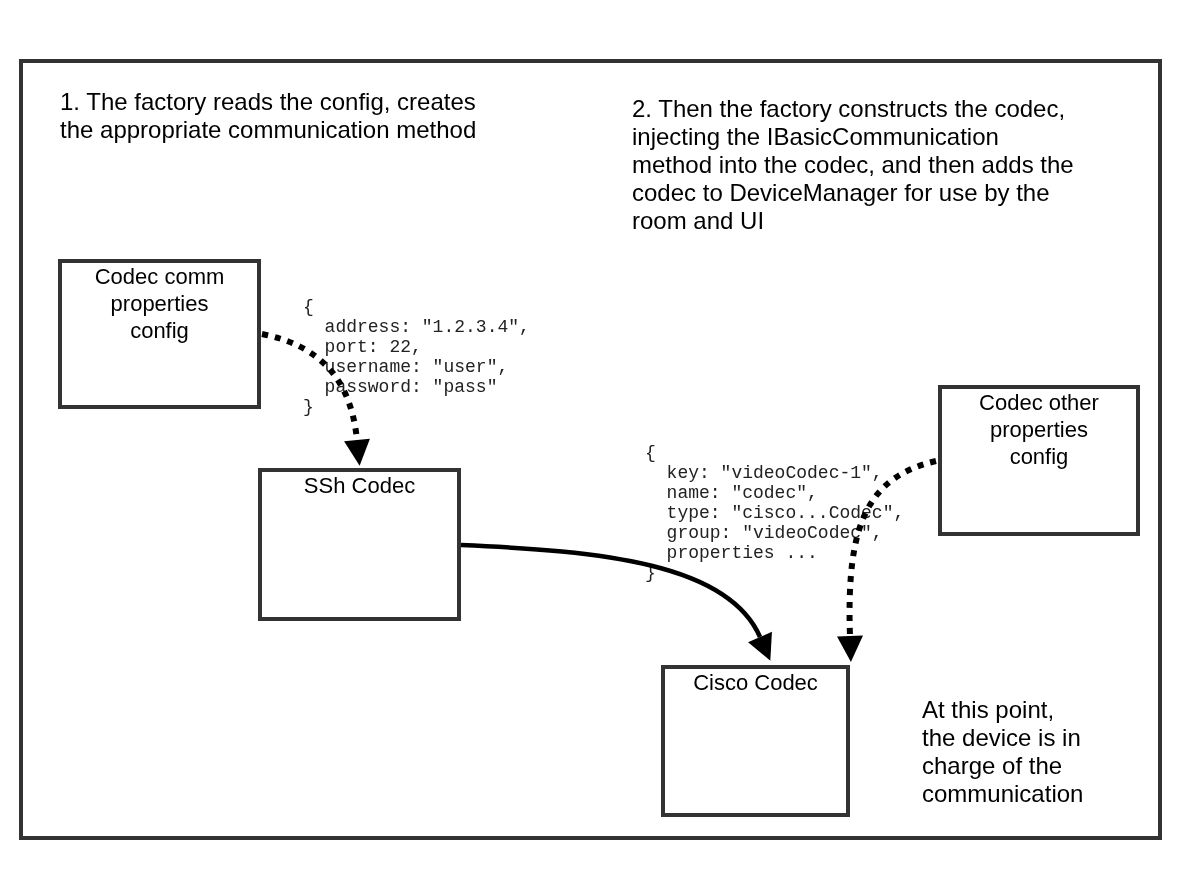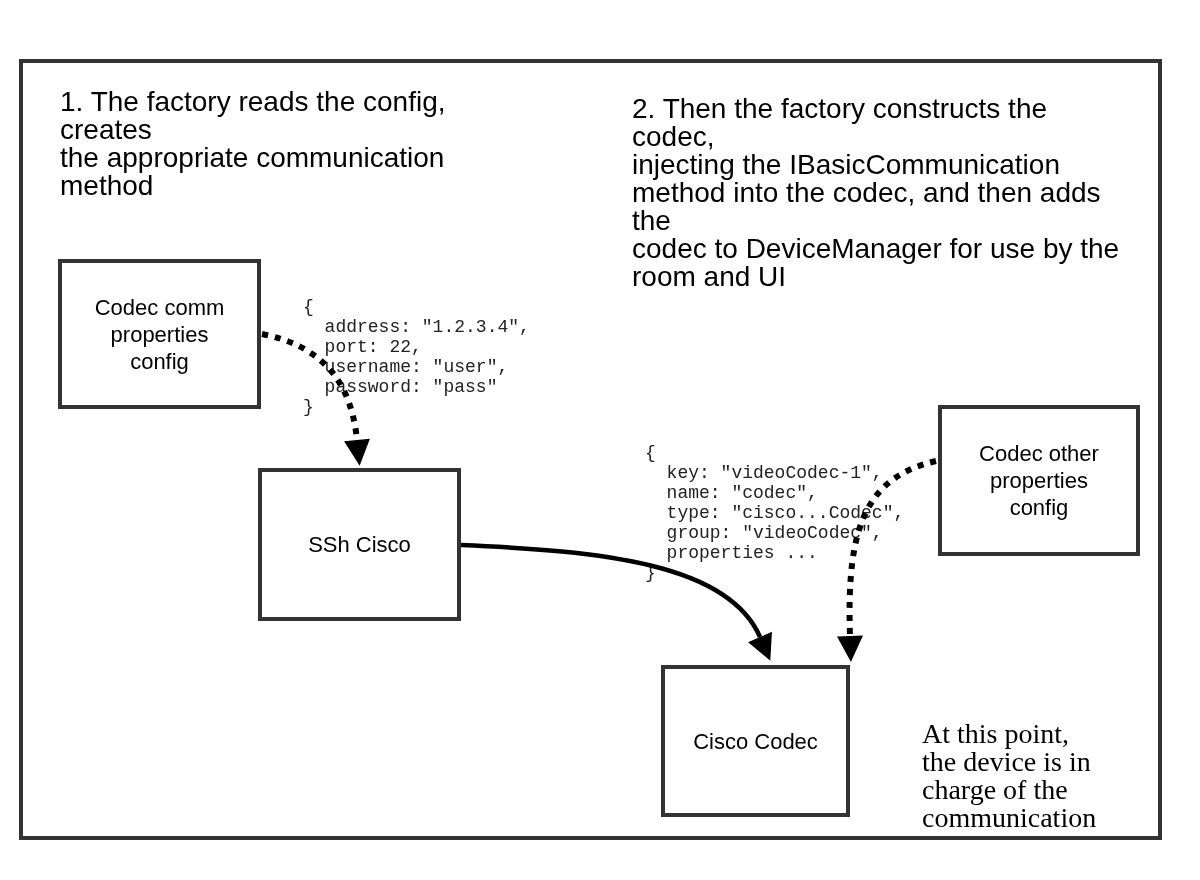--- a/index.html
+++ b/index.html
@@ -15,32 +15,31 @@
   .frame {
     position: absolute;
     left: 19px; top: 59px;
     width: 1143px; height: 781px;
     border: 4px solid #333333;
     box-sizing: border-box;
     background: transparent;
   }
   .note {
     position: absolute;
-    font-size: 28px;
+    font-size: 24px;
     line-height: 28px;
     white-space: pre-line;
     color: #000000;
   }
   .box {
     position: absolute;
     border: 4px solid #333333;
     background: #ffffff;
     box-sizing: border-box;
     display: flex;
-    align-items: center;
     justify-content: center;
     text-align: center;
     font-size: 22px;
     line-height: 27px;
     white-space: pre-line;
     color: #000000;
   }
   .mono {
     position: absolute;
     margin: 0;
@@ -78,21 +77,21 @@
 
   <div class="note" style="left:60px; top:88px; width:460px;">1. The factory reads the config, creates
 the appropriate communication method</div>
 
   <div class="note" style="left:632px; top:88px; width:500px;margin-top:7px;">2. Then the factory constructs the codec,
 injecting the IBasicCommunication
 method into the codec, and then adds the
 codec to DeviceManager for use by the
 room and UI</div>
 
-  <div class="note" style="left:922px; top:720px; width:230px;font-family:Liberation Serif, serif;">At this point,
+  <div class="note" style="left:922px; top:696px; width:230px;">At this point,
 the device is in
 charge of the
 communication</div>
 
   <pre class="mono" style="left:303px; top:297px;">{
   address: "1.2.3.4",
   port: 22,
   username: "user",
   password: "pass"
 }</pre>
@@ -105,24 +104,24 @@
   properties ...
 }</pre>
 
   <div class="box" style="left:58px; top:259px; width:203px; height:150px;">
     <span>Codec comm
 properties
 config</span>
   </div>
 
   <div class="box" style="left:258px; top:468px; width:203px; height:153px;">
-    <span>SSh Cisco</span>
+    <span>SSh Codec</span>
   </div>
 
-  <div class="box" style="left:938px; top:385px; width:202px; height:151px;margin-top:20px;">
+  <div class="box" style="left:938px; top:385px; width:202px; height:151px;">
     <span>Codec other
 properties
 config</span>
   </div>
 
   <div class="box" style="left:661px; top:665px; width:189px; height:152px;">
     <span>Cisco Codec</span>
   </div>
 
   <svg class="arrows" viewBox="0 0 1200 880" xmlns="http://www.w3.org/2000/svg">

